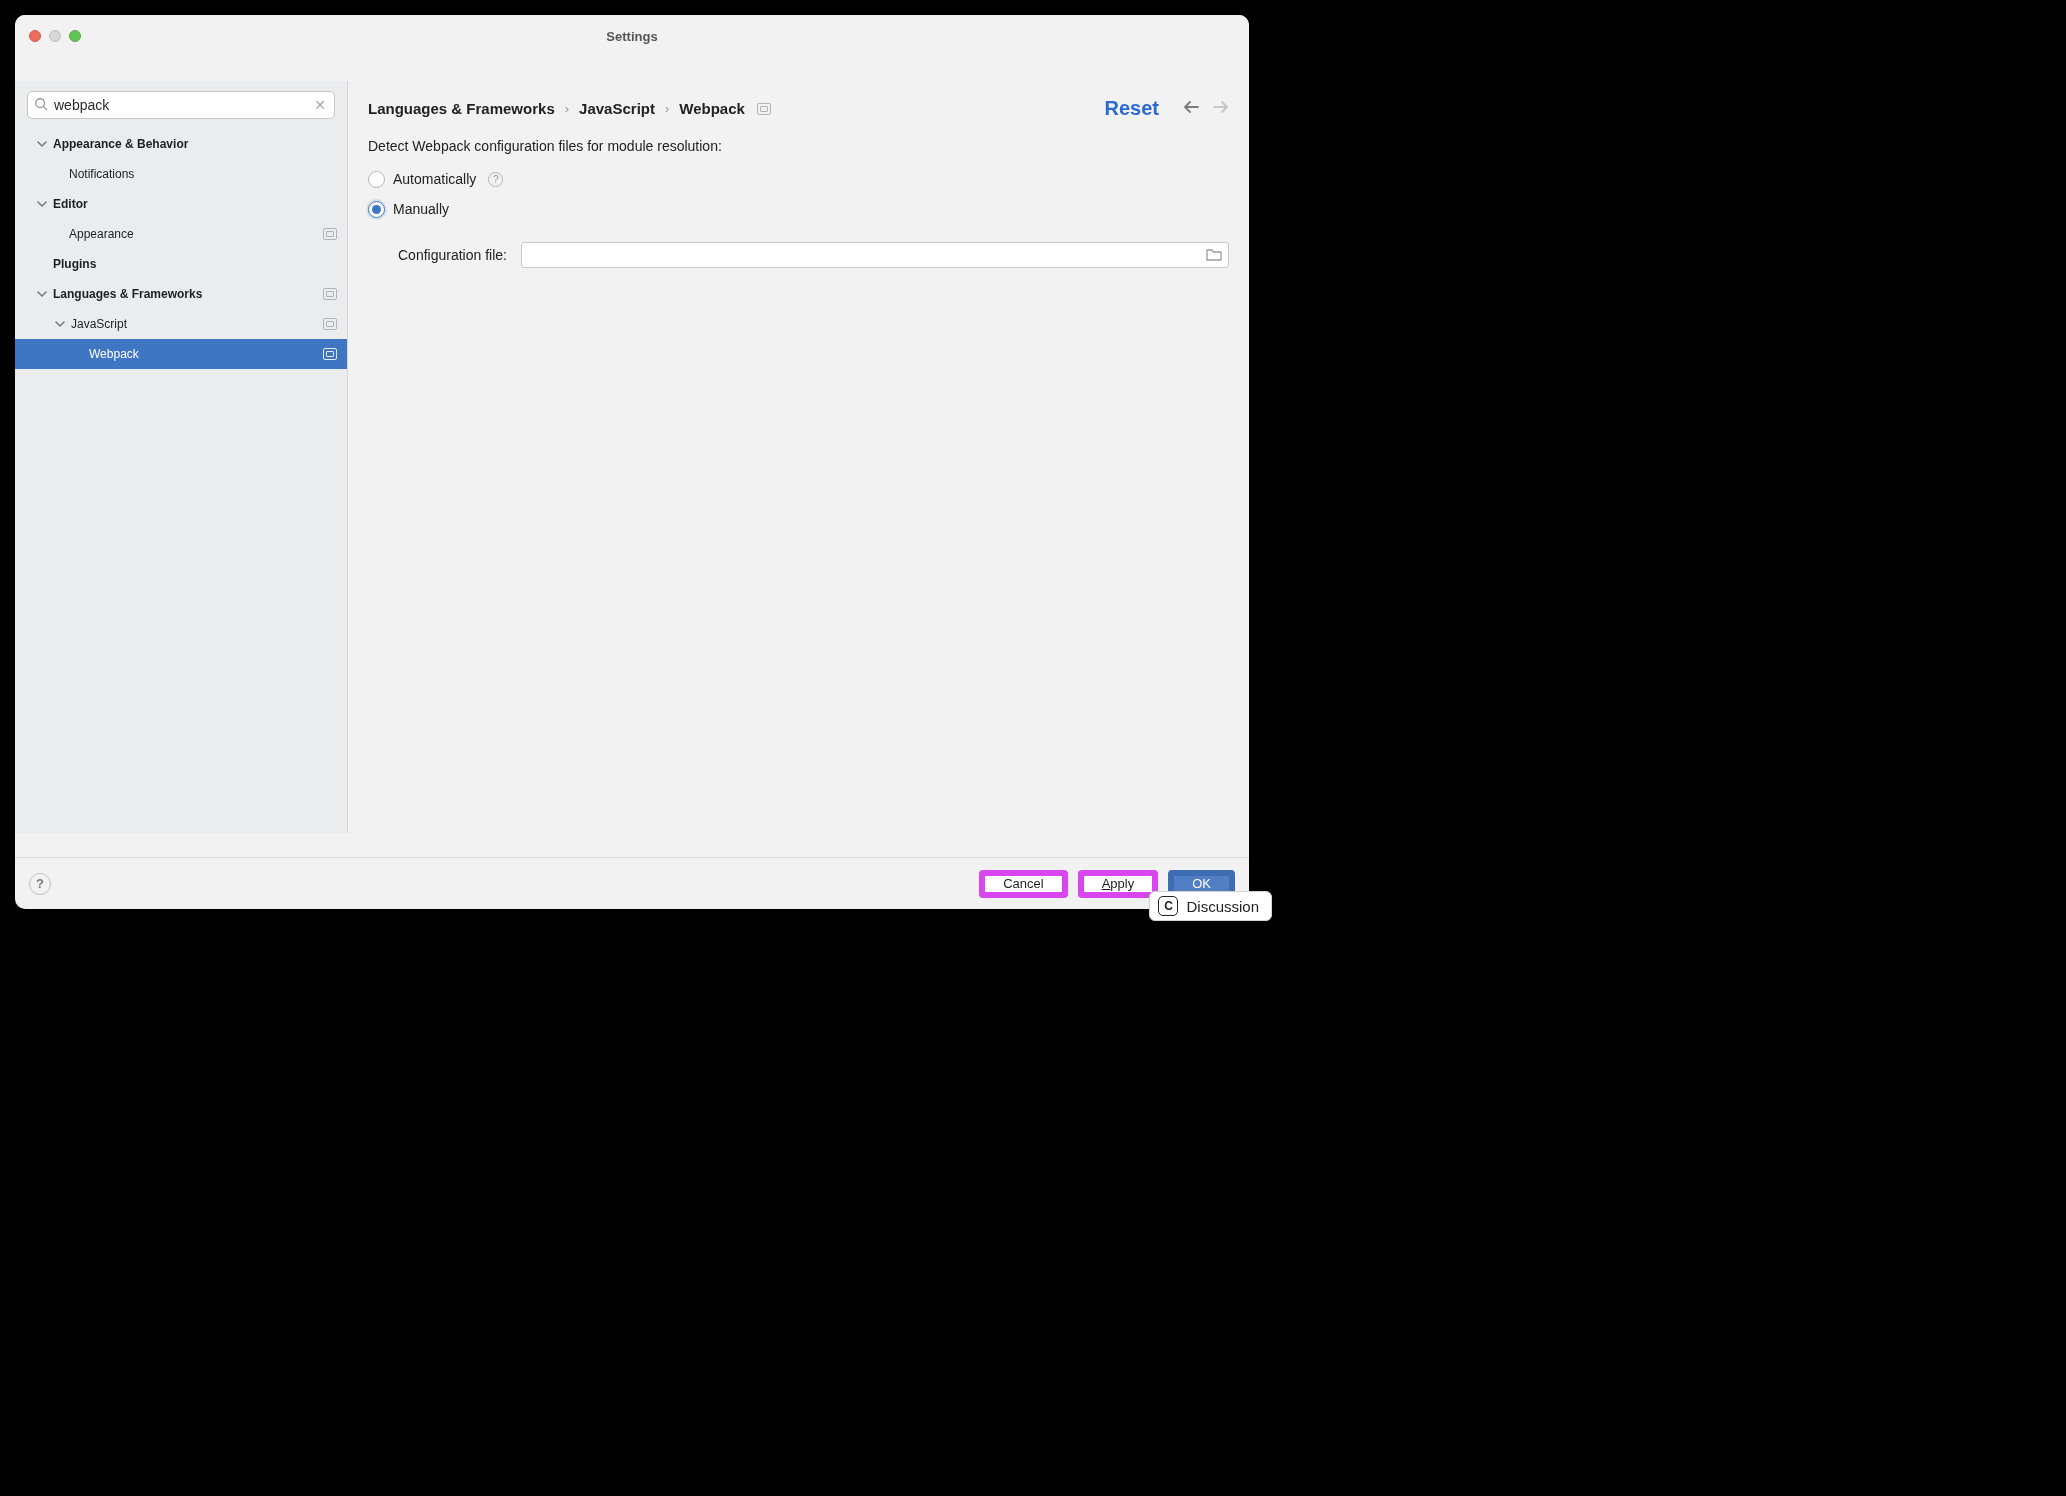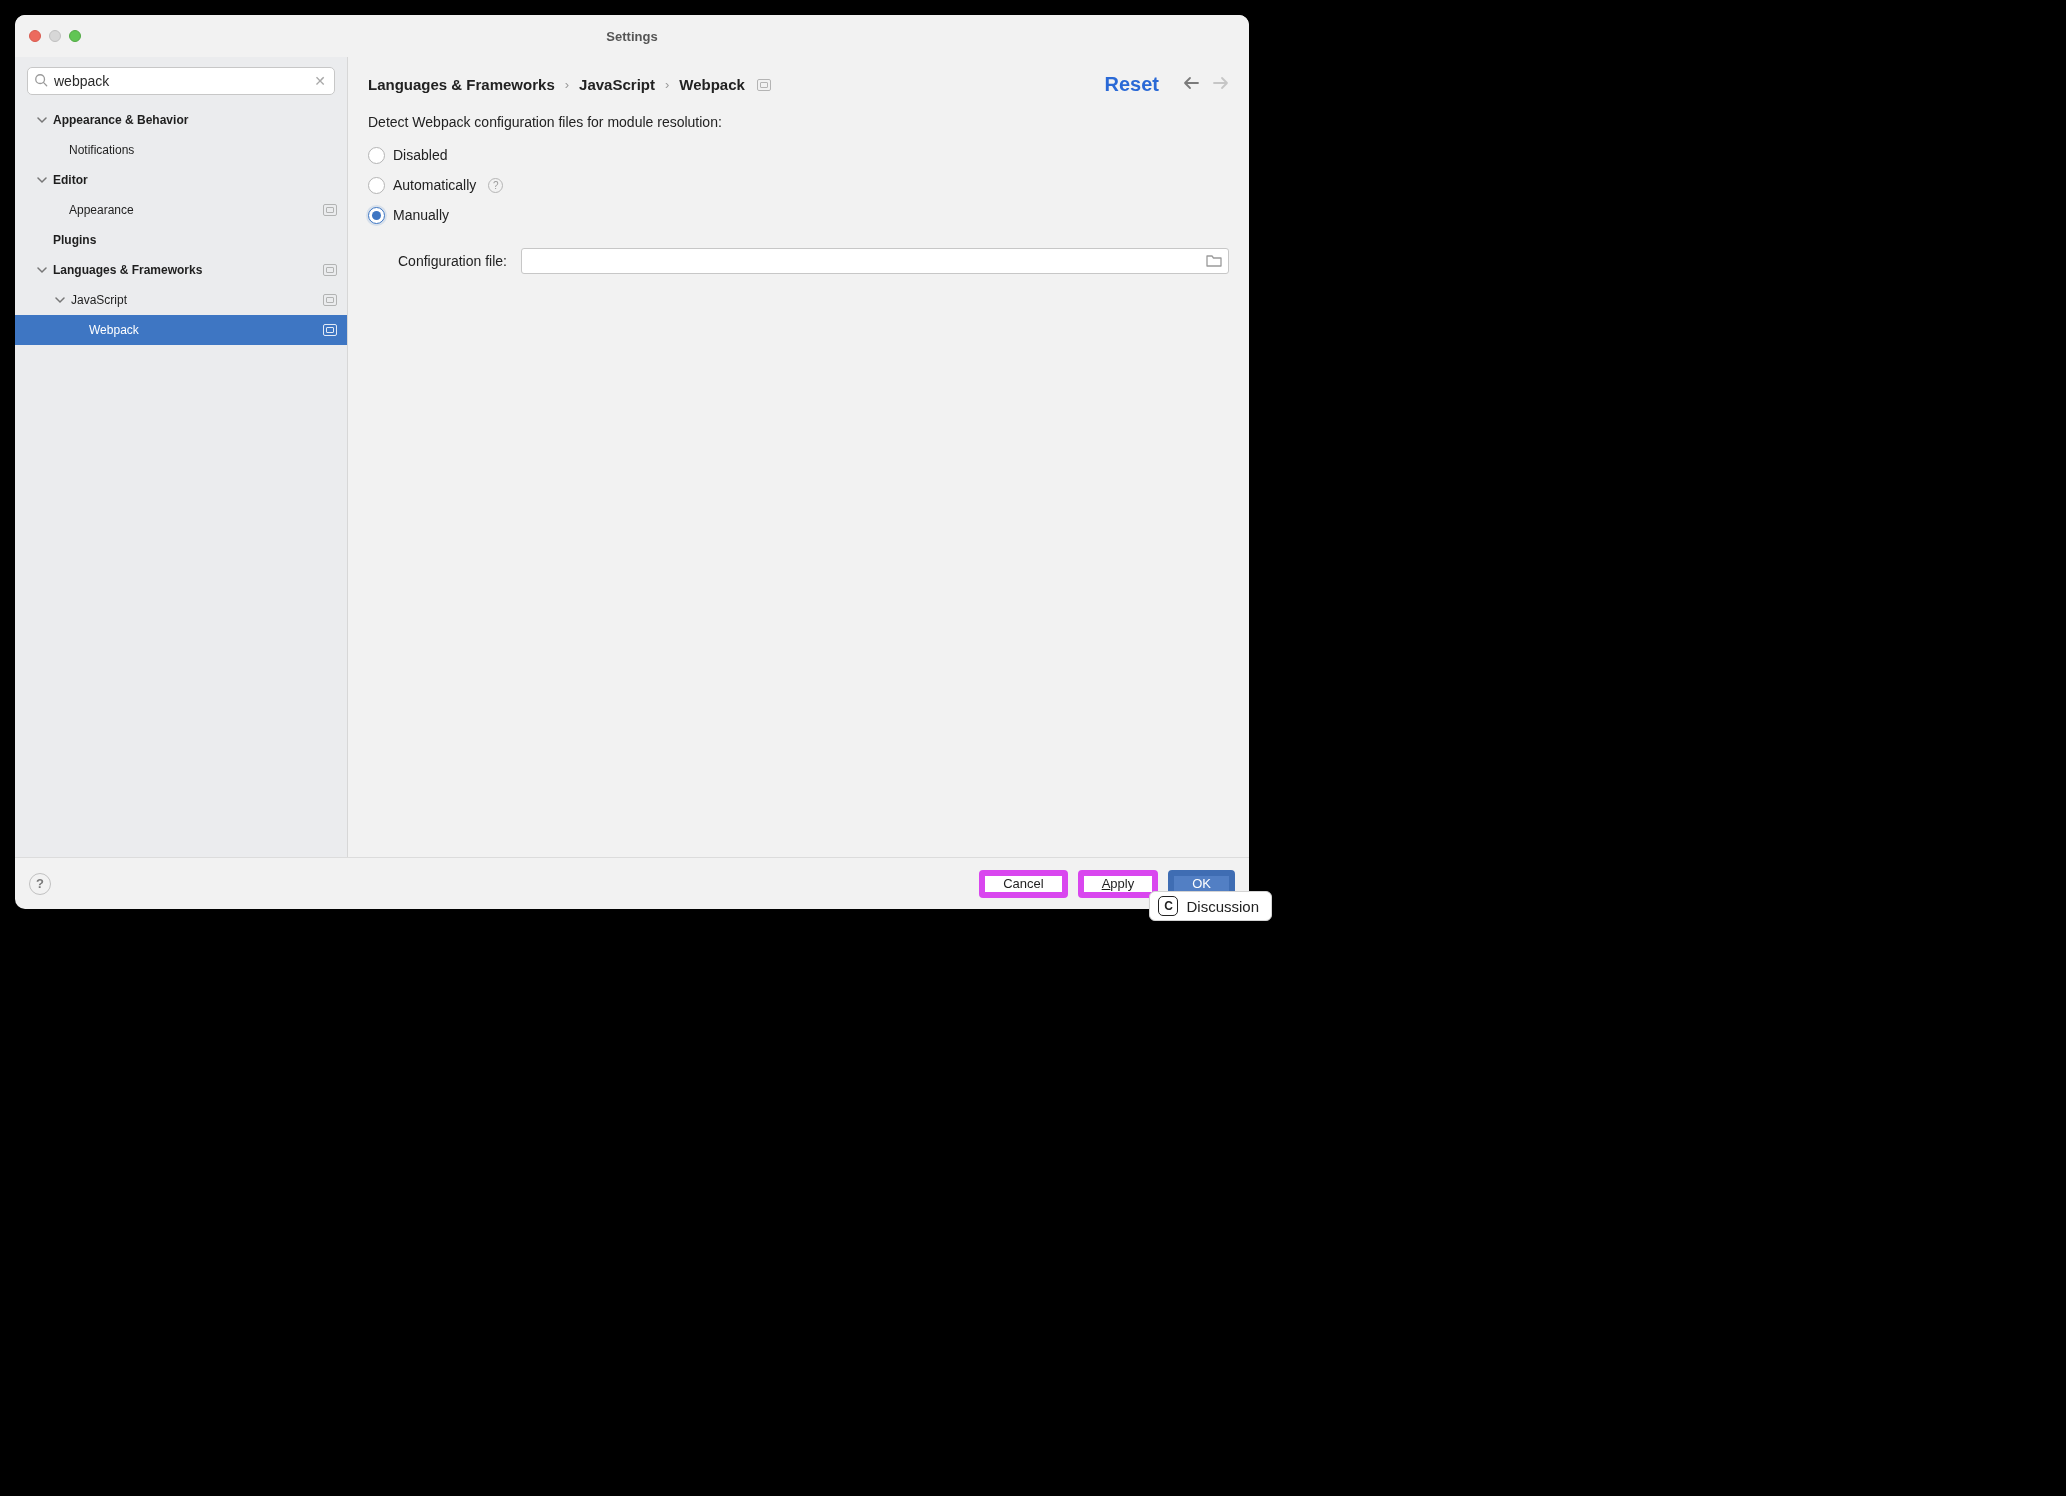--- a/index.html
+++ b/index.html
@@ -17,20 +17,21 @@
     left: 15px;
     top: 15px;
     width: 1234px;
     height: 894px;
     background: #f2f2f2;
     border-radius: 10px;
     overflow: hidden;
     display: flex;
     flex-direction: column;
     box-shadow: 0 0 0 1px rgba(0,0,0,.08);
+    gap: 24px;
   }
   
   .titlebar {
     height: 42px;
     display: flex;
     align-items: center;
     position: relative;
     background: #f2f2f2;
   }
   .traffic {
@@ -387,24 +388,20 @@
               </svg>
           </span>
         </div>
       </div>
 
       <div class="content">
         <div class="section-label">Detect Webpack configuration files for module resolution:</div>
 
         <div class="radio-row">
           <span class="radio"></span>
-          <span>Disabled</span>
-        </div>
-        <div class="radio-row">
-          <span class="radio"></span>
           <span>Automatically</span>
           <span class="help-q">?</span>
         </div>
         <div class="radio-row">
           <span class="radio checked"></span>
           <span>Manually</span>
         </div>
 
         <div class="config-row">
           <span class="config-label">Configuration file:</span>

